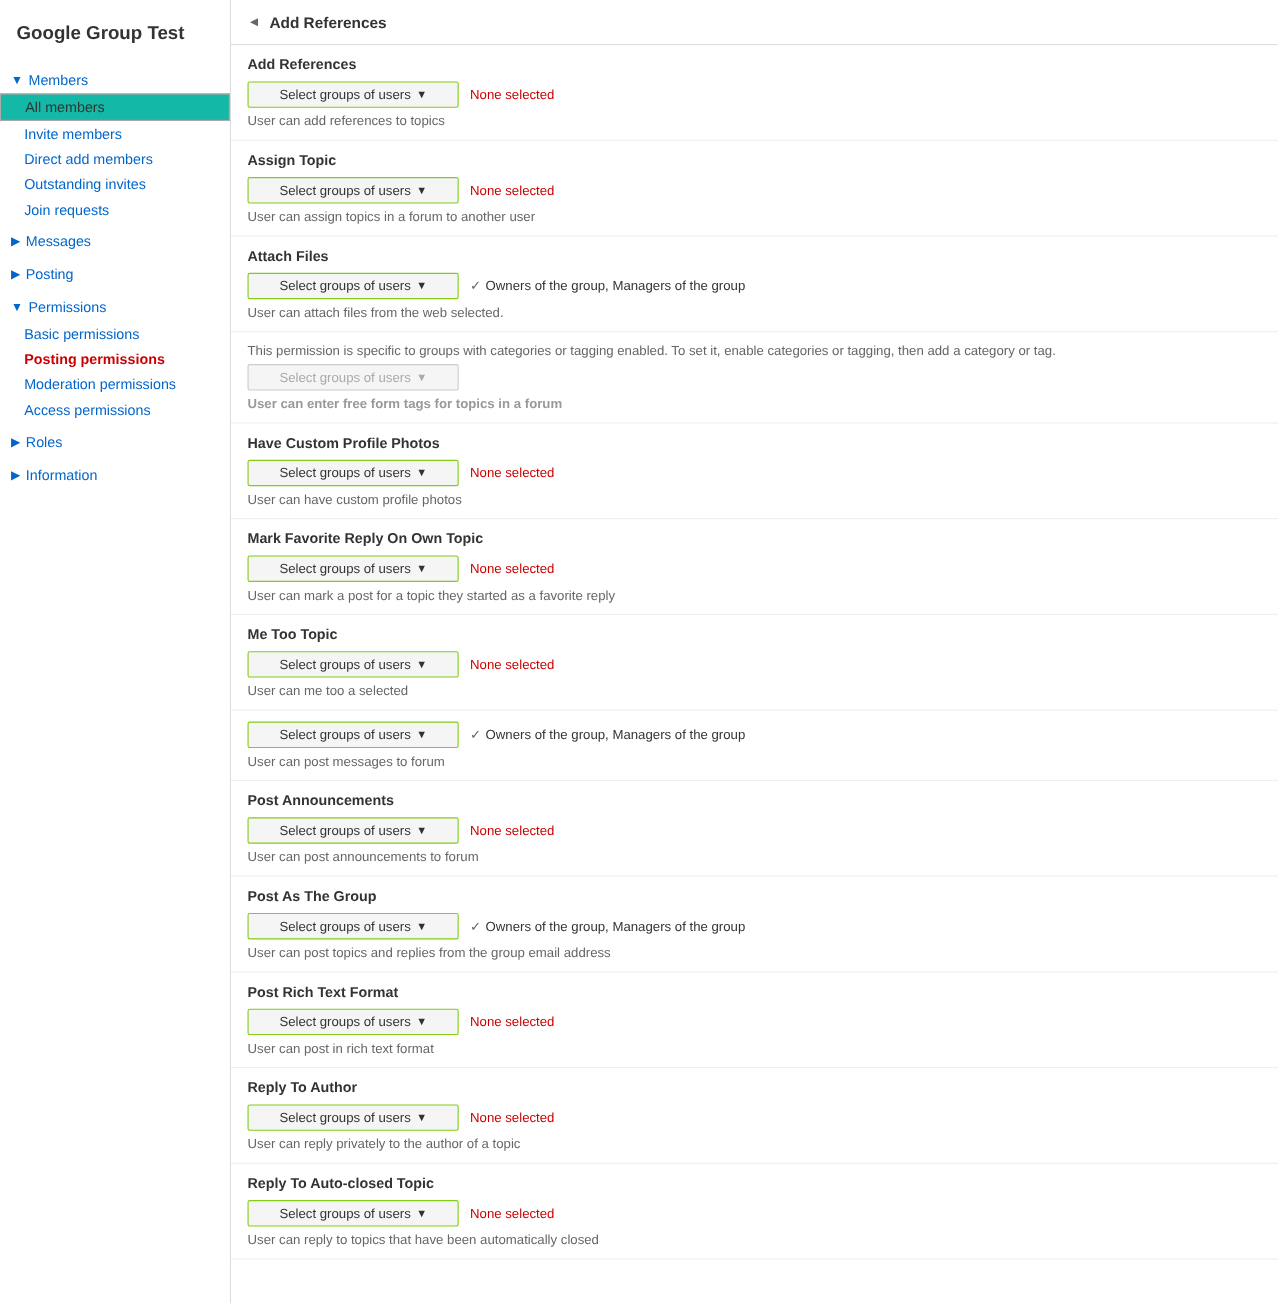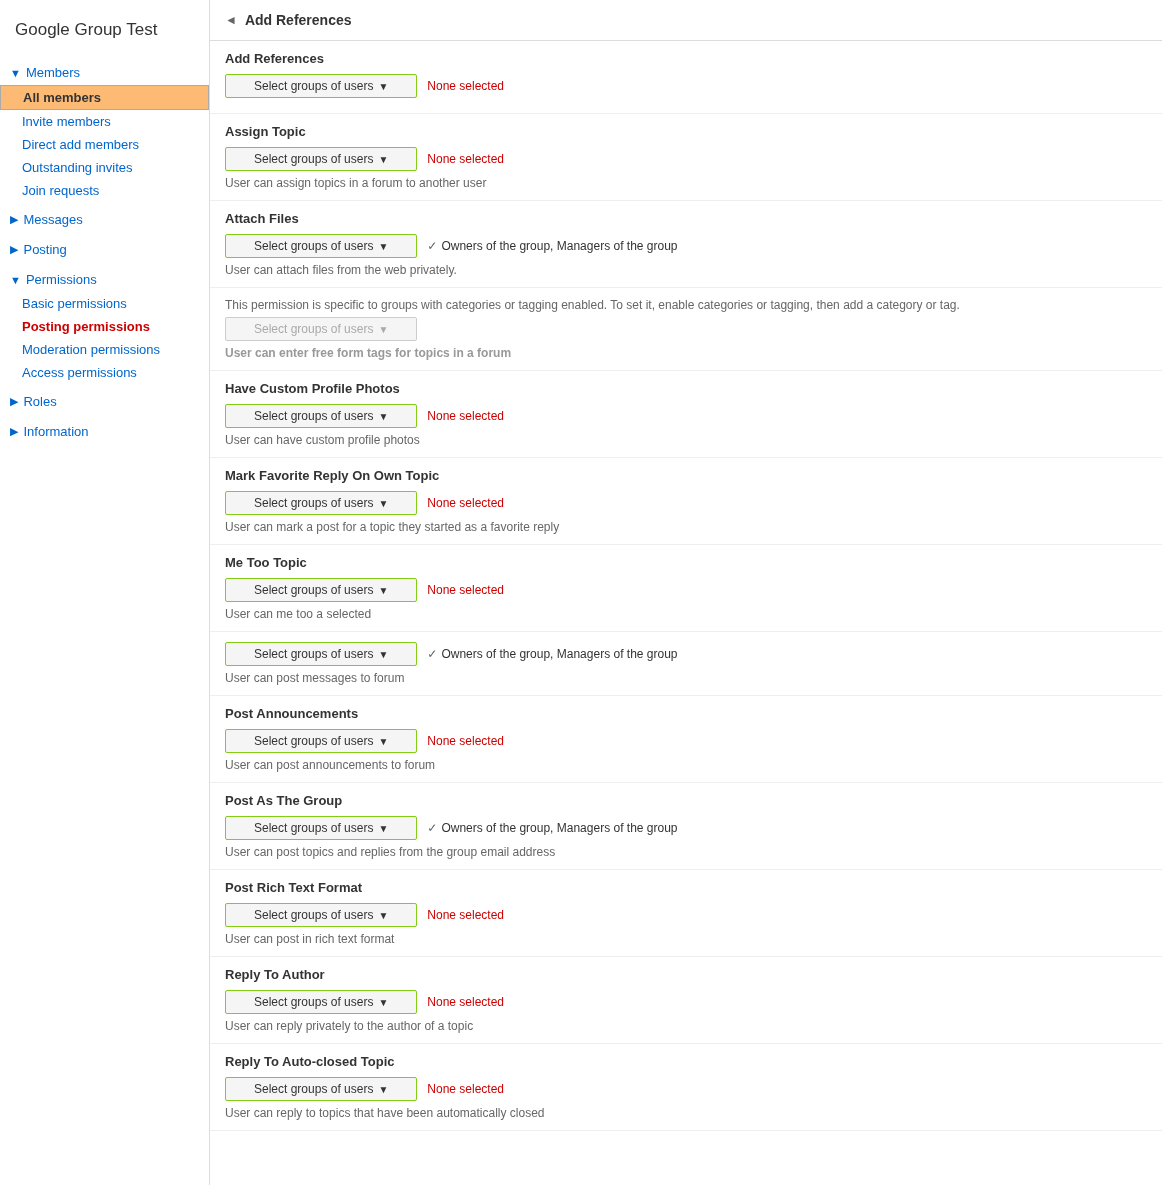--- a/index.html
+++ b/index.html
@@ -2,28 +2,28 @@
 <html><head>
   <meta charset="utf-8">
   <style>
     * { box-sizing: border-box; margin: 0; padding: 0; }
     body { font-family: Arial, sans-serif; font-size: 13px; color: #333; background: #fff; }
 
     .app-container { display: flex; min-height: 100vh; }
 
     
     .sidebar { width: 210px; min-width: 210px; padding: 10px 0; border-right: 1px solid #ddd; background: #fff; }
-    .app-title { font-size: 17px; font-weight: normal; color: #333; padding: 10px 15px 15px; }
+    .app-title { font-size: 17px; font-weight: bold; color: #333; padding: 10px 15px 15px; }
 
     .nav-section { margin-top: 5px; }
     .nav-section-header { display: flex; align-items: center; padding: 5px 10px; cursor: pointer; color: #0066cc; font-size: 13px; }
     .nav-section-header .arrow { margin-right: 5px; font-size: 11px; }
 
     .nav-item { padding: 4px 10px 4px 22px; cursor: pointer; color: #0066cc; font-size: 13px; }
-    .nav-item.active { background: #fdba74; color: #333; border: 1px solid #aaa; font-weight: bold; }
+    .nav-item.active { background: #14b8a6; color: #333; border: 1px solid #aaa; }
     .nav-item.active-red { color: #cc0000; font-weight: bold; }
 
     
     .main-content { flex: 1; padding: 0; }
 
     
     .content-header { display: flex; align-items: center; padding: 12px 15px; border-bottom: 1px solid #ddd; }
     .collapse-btn { color: #666; cursor: pointer; margin-right: 8px; font-size: 12px; }
     .content-header-title { font-size: 14px; font-weight: bold; color: #333; }
 
@@ -121,20 +121,21 @@
     <div id="permissions-container">
         <div class="permission-row">
       <div class="permission-name">Add References</div>
       <div class="permission-controls">
         <button class="select-btn">
           <span>Select groups of users</span>
           <span class="caret">▼</span>
         </button>
         <span class="status-none">None selected</span>
       </div>
+      <div class="permission-desc">User can add references to topics</div>
     </div>
         <div class="permission-row">
       <div class="permission-name">Assign Topic</div>
       <div class="permission-controls">
         <button class="select-btn">
           <span>Select groups of users</span>
           <span class="caret">▼</span>
         </button>
         <span class="status-none">None selected</span>
       </div>
@@ -145,21 +146,21 @@
       <div class="permission-controls">
         <button class="select-btn">
           <span>Select groups of users</span>
           <span class="caret">▼</span>
         </button>
         <span class="status-selected">
           <span class="check">✓</span>
           <span>Owners of the group, Managers of the group</span>
         </span>
       </div>
-      <div class="permission-desc">User can attach files from the web privately.</div>
+      <div class="permission-desc">User can attach files from the web selected.</div>
     </div>
         <div class="permission-row">
       <div class="disabled-note">This permission is specific to groups with categories or tagging enabled. To set it, enable categories or tagging, then add a category or tag.</div>
       <div class="permission-controls">
         <button class="select-btn disabled">
           <span>Select groups of users</span>
           <span class="caret">▼</span>
         </button>
       </div>
       <div class="permission-desc disabled">User can enter free form tags for topics in a forum</div>

